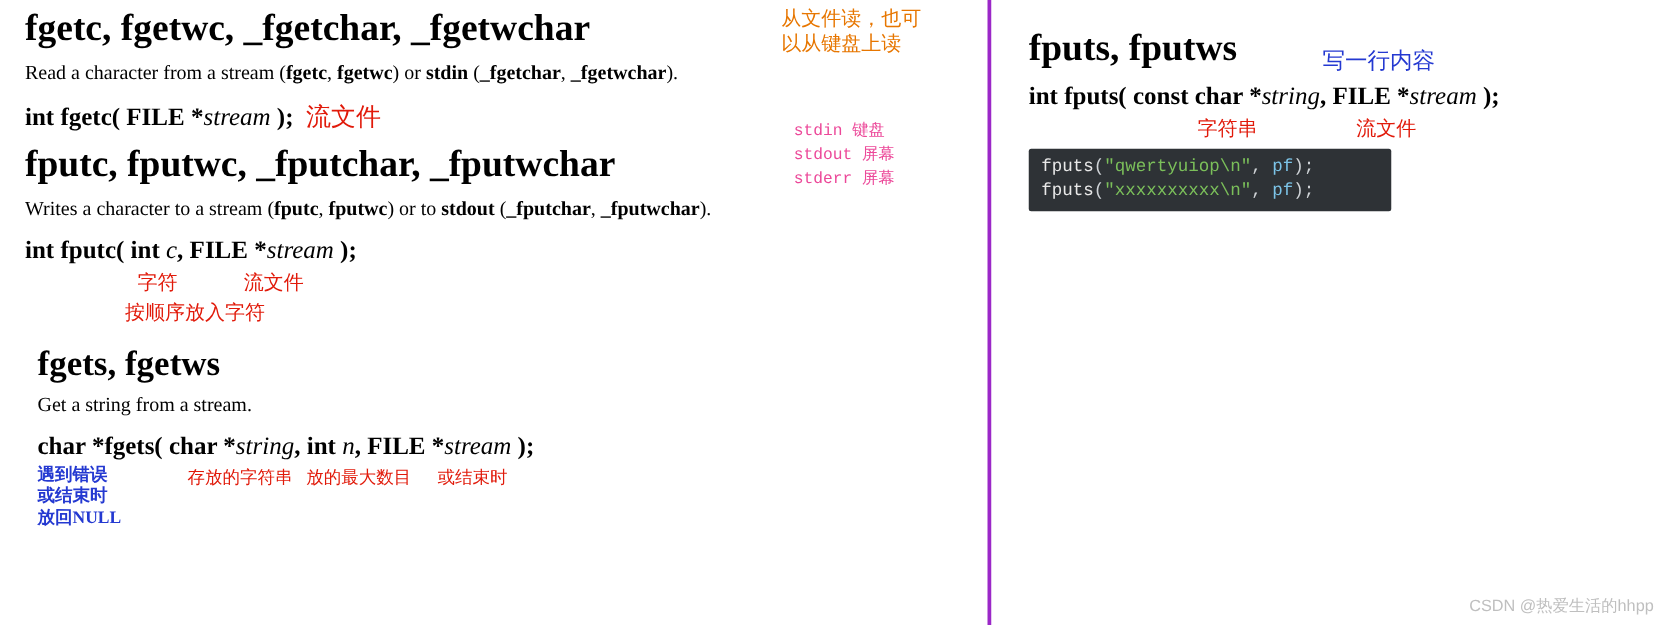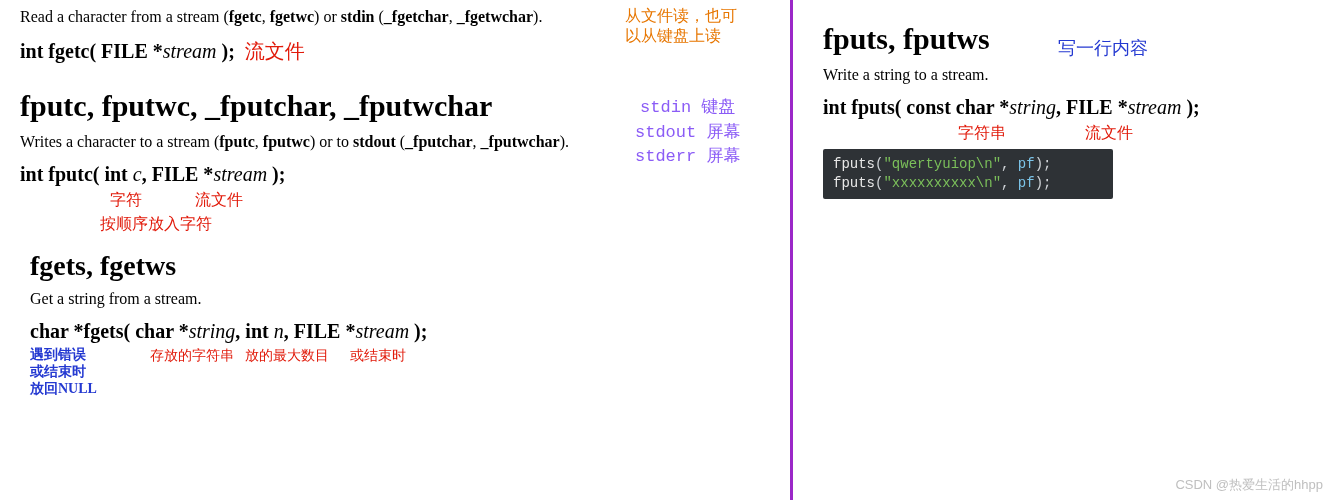--- a/index.html
+++ b/index.html
@@ -45,24 +45,23 @@
     margin: 6px 0 12px 0;
   }
   .proto {
     font-size: 20px;
     font-weight: bold;
     margin: 4px 0 4px 0;
   }
   .ital { font-style: italic; font-weight: normal; }
   .red { color: #e11a0a; }
   .mono-red {
-    color: #8b5cf6;
+    color: #ec4899;
     font-family: "Courier New", monospace;
-    font-size: 17px;
-    text-align: center;
+    font-size: 13px;
   }
   .abs { position: absolute; }
   .ann-red { color: #e11a0a; font-size: 16px; }
   .ann-blue { color: #2439d1; font-size: 14px; font-weight: bold; }
   .ann-blue2 { color: #2439d1; font-size: 18px; }
   .h1b { font-size: 28px; font-weight: bold; margin: 14px 0 8px 10px; }
 
   .code-block {
     background: #2e3236;
     color: #cfd3d7;
@@ -86,40 +85,41 @@
     font-family: Arial, sans-serif;
     font-size: 13px;
   }
 </style>
 </head>
 <body>
 
 <div class="page">
   <div class="left">
 
+    <div class="h1">fgetc, fgetwc, _fgetchar, _fgetwchar</div>
     <div class="desc">
       <span>Read a character from a stream (</span><b>fgetc</b><span>, </span><b>fgetwc</b><span>) or </span><b>stdin</b><span> (</span><b>_fgetchar</b><span>, </span><b>_fgetwchar</b><span>).</span>
     </div>
     <div class="proto">
       <span>int fgetc( FILE *</span><span class="ital">stream</span><span> );</span>
       &nbsp;<span class="red" style="font-weight:normal">流文件</span>
     </div>
 
     <div class="abs" style="left:625px; top:6px; color:#e77600; font-size:16px; line-height:1.25;">
       <div>从文件读，也可</div>
       <div>以从键盘上读</div>
     </div>
 
     <div class="abs" style="left:635px; top:96px; line-height:1.45;">
       <div class="mono-red">stdin  键盘</div>
       <div class="mono-red">stdout 屏幕</div>
       <div class="mono-red">stderr 屏幕</div>
     </div>
 
-    <div class="h1" style="margin-top:24px">fputc, fputwc, _fputchar, _fputwchar</div>
+    <div class="h1" style="margin-top:8px">fputc, fputwc, _fputchar, _fputwchar</div>
     <div class="desc">
       <span>Writes a character to a stream (</span><b>fputc</b><span>, </span><b>fputwc</b><span>) or to </span><b>stdout</b><span> (</span><b>_fputchar</b><span>, </span><b>_fputwchar</b><span>).</span>
     </div>
     <div class="proto">
       <span>int fputc( int </span><span class="ital">c</span><span>, FILE *</span><span class="ital">stream</span><span> );</span>
     </div>
     <div style="position:relative; height:46px;">
       <span class="abs ann-red" style="left:90px; top:0;">字符</span>
       <span class="abs ann-red" style="left:175px; top:0;">流文件</span>
       <span class="abs ann-red" style="left:80px; top:24px;">按顺序放入字符</span>
@@ -141,21 +141,20 @@
       </div>
     </div>
   </div>
 
   <div class="divider"></div>
 
   <div class="right">
     <div class="h1" style="margin-top:20px">fputs, fputws</div>
     <span class="abs ann-blue2" style="left:265px; top:36px;">写一行内容</span>
 
-    <div class="desc">Write a string to a stream.</div>
 
     <div class="proto">
       <span>int fputs( const char *</span><span class="ital">string</span><span>, FILE *</span><span class="ital">stream</span><span> );</span>
     </div>
     <div style="position:relative; height:22px;">
       <span class="abs ann-red" style="left:135px; top:0;">字符串</span>
       <span class="abs ann-red" style="left:262px; top:0;">流文件</span>
     </div>
 
     <div style="display:flex; align-items:flex-start; gap:18px; margin-top:4px;">

